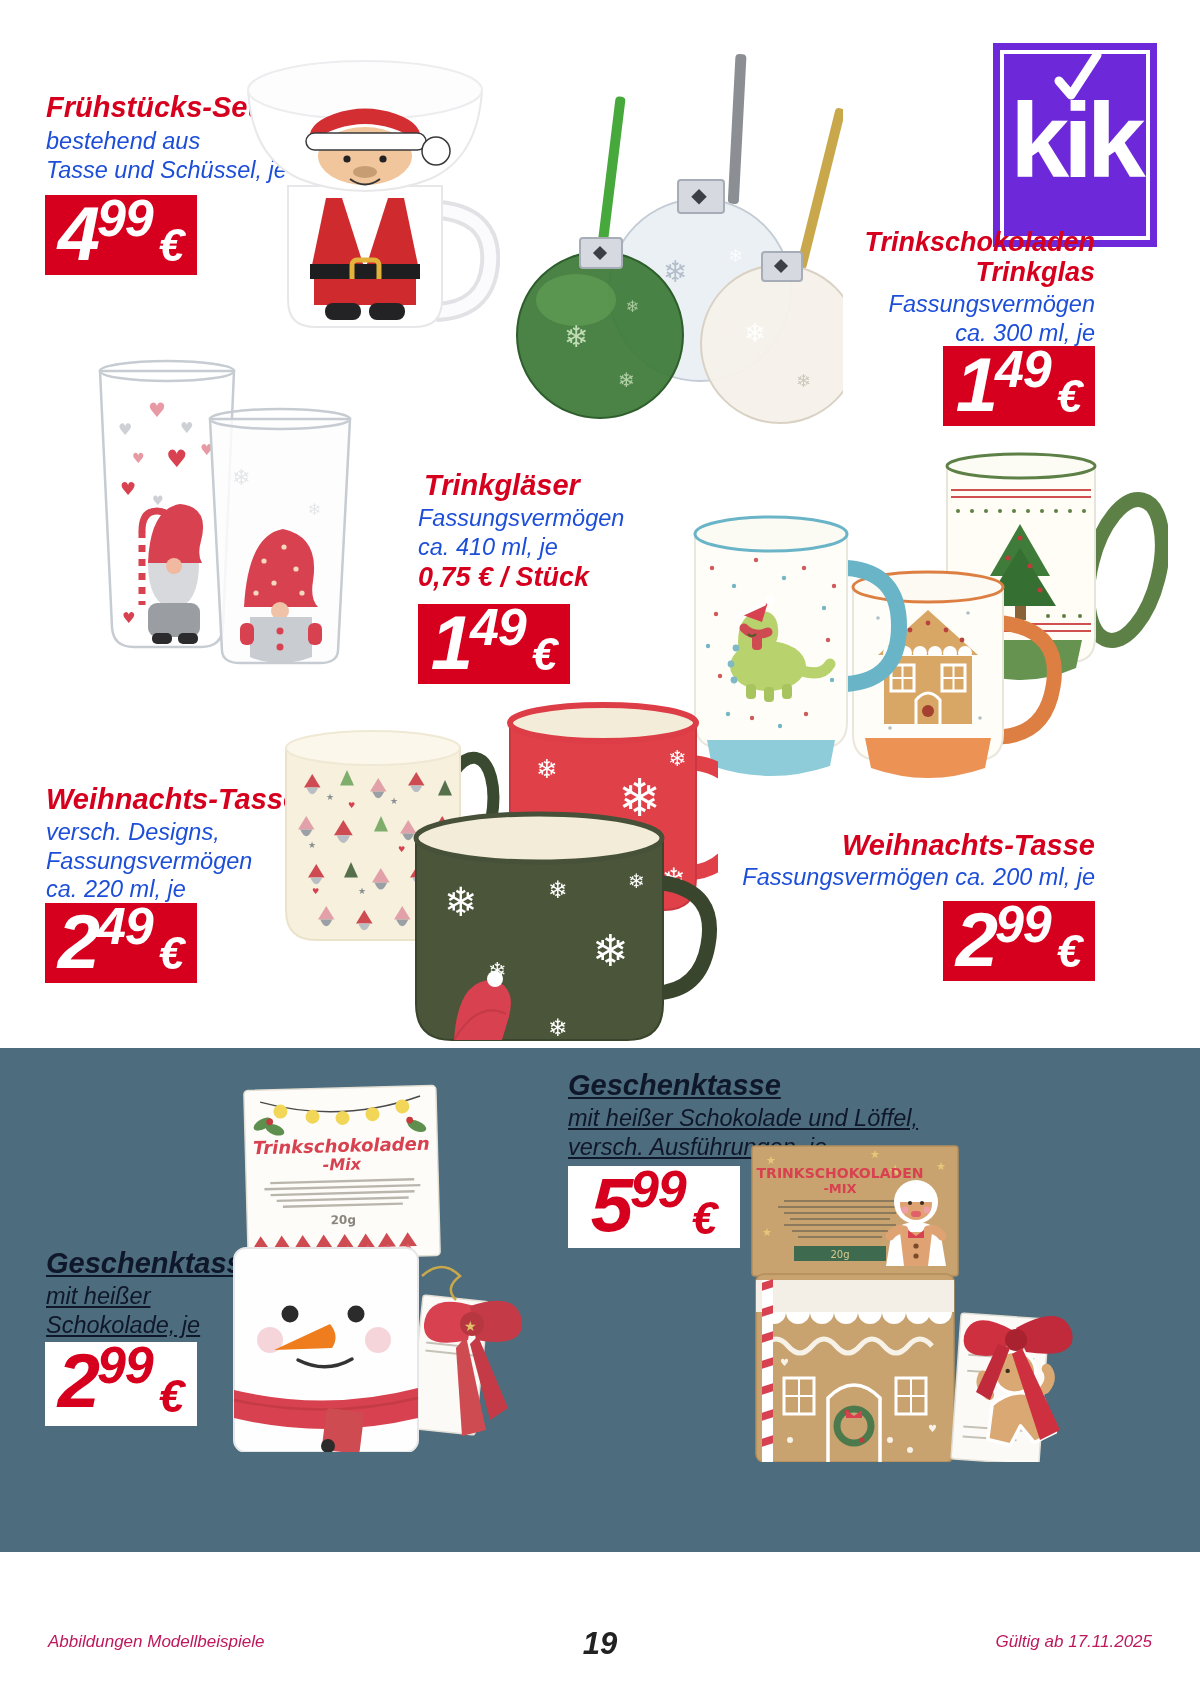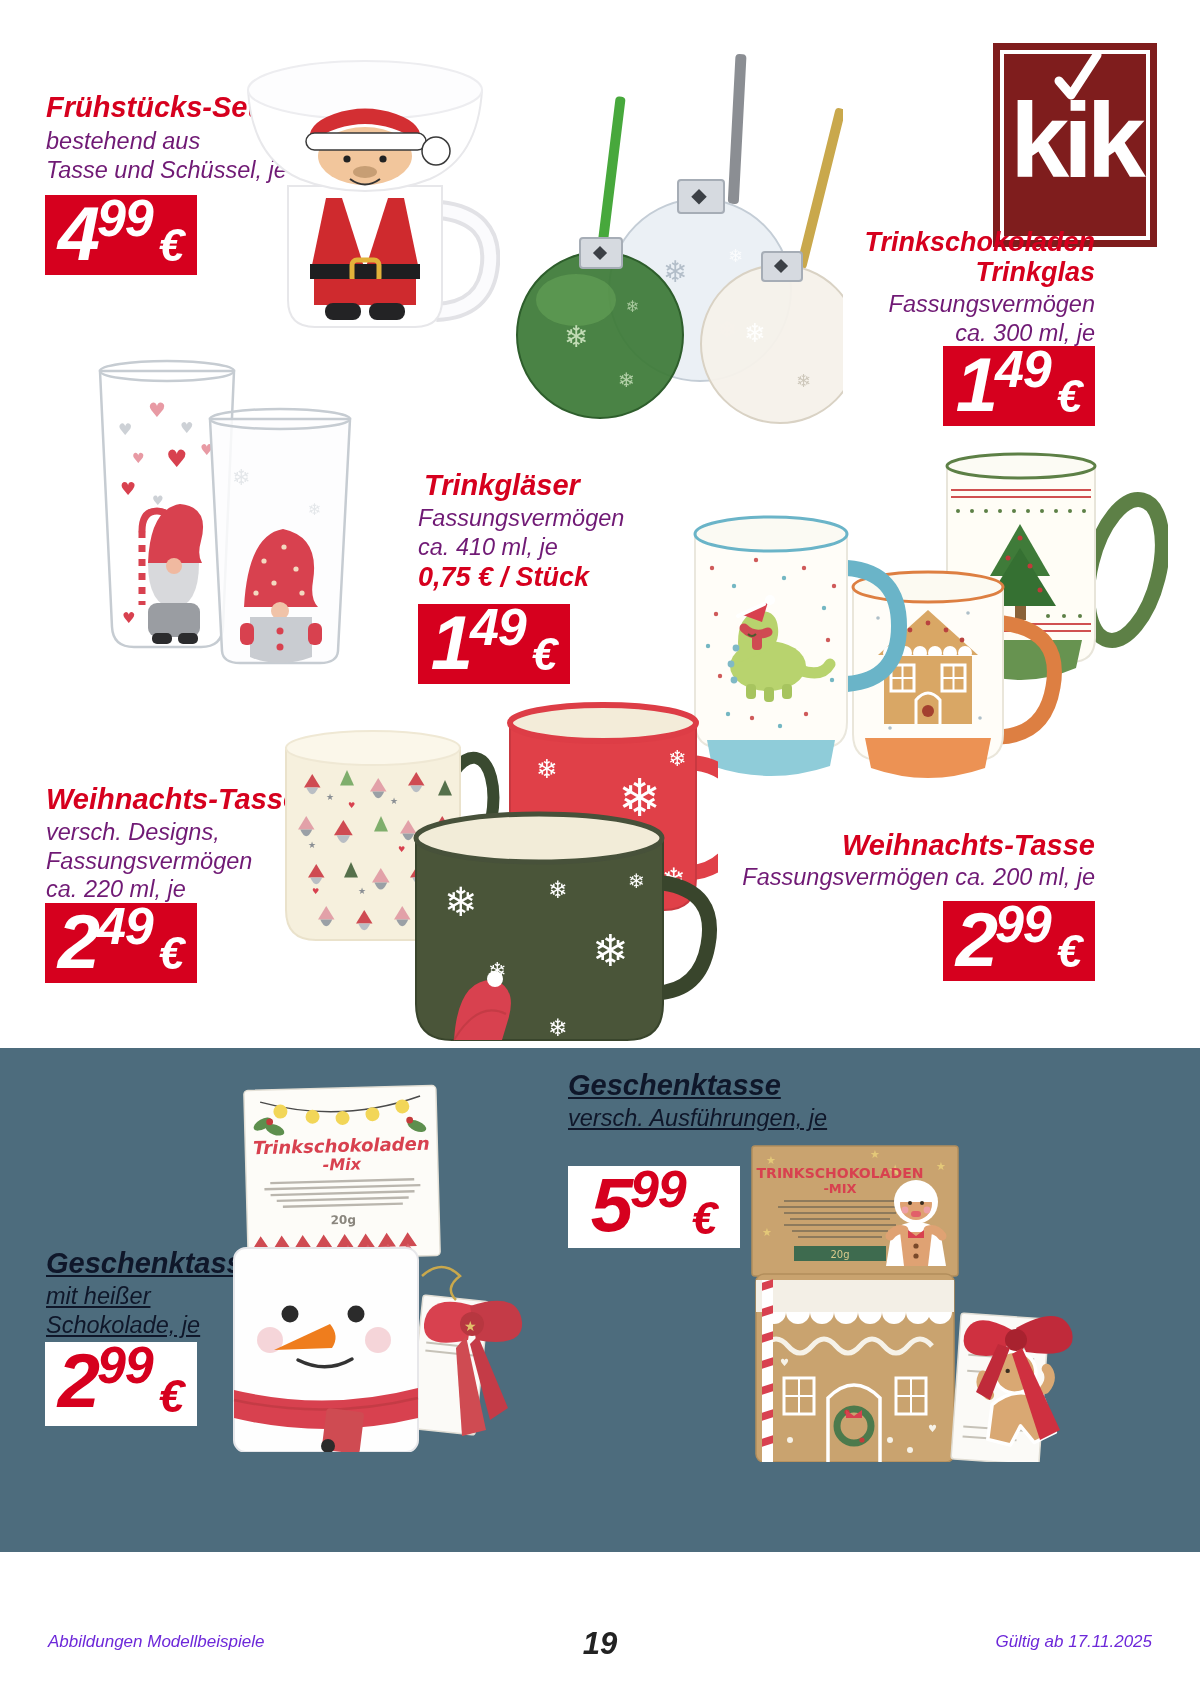--- a/index.html
+++ b/index.html
@@ -2,36 +2,36 @@
 <html><head>
 <meta charset="utf-8">
 <style>
   html,body{margin:0;padding:0;background:#fff;}
   .page{position:relative;width:1200px;height:1692px;background:#ffffff;overflow:hidden;
         font-family:"Liberation Sans",sans-serif;}
   .abs{position:absolute;}
   .teal-band{background:#4d6c7d;}
   .prod-title{color:#d6001e;font-weight:bold;font-style:italic;font-size:29px;line-height:1.1;white-space:nowrap;}
   .prod-title.sm{font-size:27px;}
-  .prod-desc{color:#701a75;font-style:italic;font-size:23.5px;line-height:1.22;}
+  .prod-desc{color:#1d4ed8;font-style:italic;font-size:23.5px;line-height:1.22;}
   .prod-desc .line{display:block;white-space:nowrap;}
   .unit-price{color:#d6001e;font-weight:bold;font-style:italic;font-size:27px;white-space:nowrap;}
   .right{text-align:right;}
   .white-txt .prod-title,.white-txt .prod-desc{color:#0f172a;text-decoration:underline;}
   .price-badge{display:flex;align-items:flex-start;justify-content:center;background:#d6001e;color:#fff;
                font-style:italic;font-weight:bold;}
   .price-badge .whole{font-size:76px;line-height:74px;letter-spacing:-3px;margin-top:2px;}
   .price-badge .cents{font-size:52px;line-height:38px;margin-top:4px;letter-spacing:-1px;}
   .price-badge .cur{font-size:46px;line-height:1;align-self:flex-end;margin:0 0 7px 6px;}
   .price-badge.inverse{background:#ffffff;color:#d6001e;}
-  .kik-logo{background:#7f1d1d;width:164px;height:204px;}
+  .kik-logo{background:#6d28d9;width:164px;height:204px;}
   .kik-inner{position:absolute;left:7px;top:7px;right:7px;bottom:7px;border:4px solid #ffffff;}
   .kik-word{position:absolute;left:0;right:0;top:44px;text-align:center;color:#ffffff;
             font-weight:bold;font-size:106px;line-height:1;letter-spacing:-6px;}
-  .footer-note{font-style:italic;font-size:17px;color:#6d28d9;white-space:nowrap;}
+  .footer-note{font-style:italic;font-size:17px;color:#be185d;white-space:nowrap;}
   .page-num{font-style:italic;font-weight:bold;font-size:31px;color:#222222;text-align:center;}
   svg text{font-family:"DejaVu Sans","Liberation Sans",sans-serif;}
 </style>
 </head>
 <body>
 
 <div class="page">
 
   <div class="abs teal-band" style="left:0;top:1048px;width:1200px;height:504px"></div>
 
@@ -98,20 +98,21 @@
   </div>
   <div class="abs price-badge" style="left:943px;top:901px;width:152px;height:80px">
     <span class="whole">2</span>
     <span class="cents">99</span>
     <span class="cur">€</span>
   </div>
 
   <div class="white-txt">
     <div class="abs prod-title" style="left:568px;top:1070px">Geschenktasse</div>
     <div class="abs prod-desc" style="left:568px;top:1104px">
+      <span class="line">mit heißer Schokolade und Löffel,</span>
       <span class="line">versch. Ausführungen, je</span>
     </div>
   </div>
   <div class="abs price-badge inverse" style="left:568px;top:1166px;width:172px;height:82px">
     <span class="whole">5</span>
     <span class="cents">99</span>
     <span class="cur">€</span>
   </div>
 
   <div class="white-txt">

